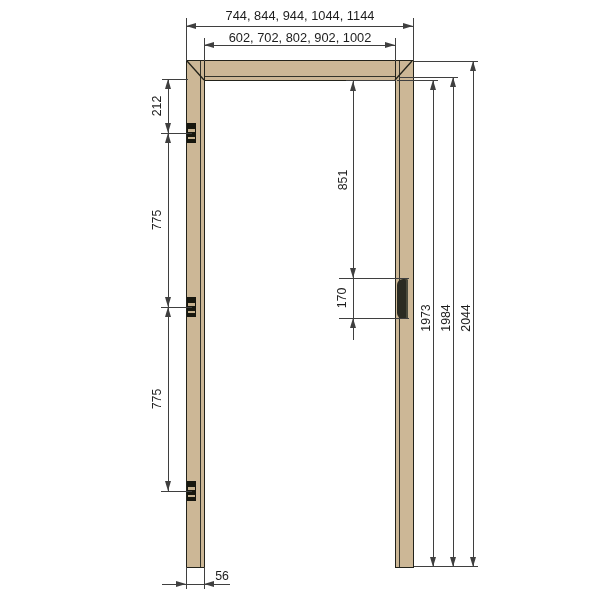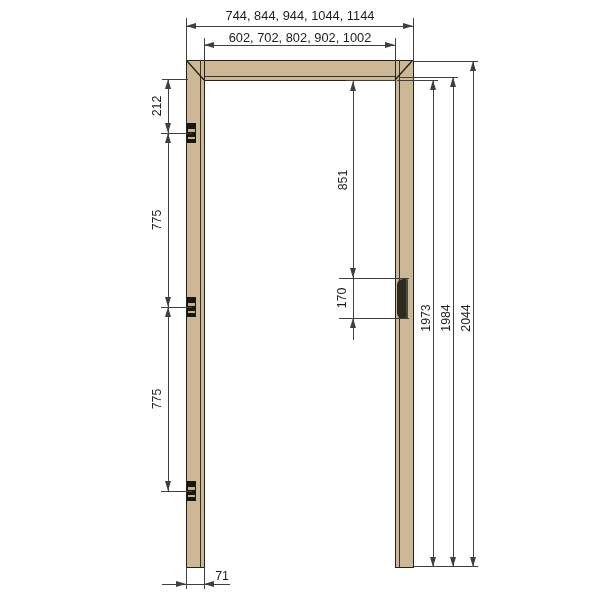--- a/index.html
+++ b/index.html
@@ -145,15 +145,15 @@
   <div class="lbl lbl-top" style="left:300px;top:15px;">744, 844, 944, 1044, 1144</div>
   <div class="lbl lbl-top" style="left:300px;top:37px;">602, 702, 802, 902, 1002</div>
   <div class="lbl lbl-rot" style="left:156px;top:106px;">212</div>
   <div class="lbl lbl-rot" style="left:156px;top:220px;">775</div>
   <div class="lbl lbl-rot" style="left:156px;top:399px;">775</div>
   <div class="lbl lbl-rot" style="left:342px;top:180px;">851</div>
   <div class="lbl lbl-rot" style="left:341px;top:298px;">170</div>
   <div class="lbl lbl-rot" style="left:425px;top:318px;">1973</div>
   <div class="lbl lbl-rot" style="left:445px;top:318px;">1984</div>
   <div class="lbl lbl-rot" style="left:465px;top:318px;">2044</div>
-  <div class="lbl" style="left:222px;top:575px;">71</div>
+  <div class="lbl" style="left:222px;top:575px;">56</div>
 
 </div>
 
 </body></html>

